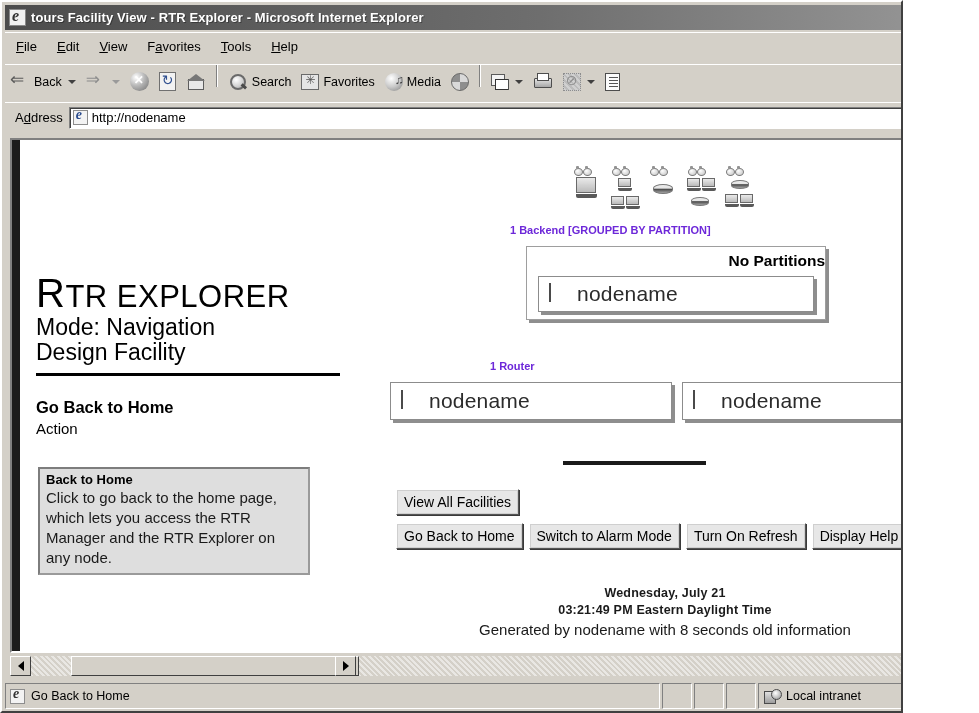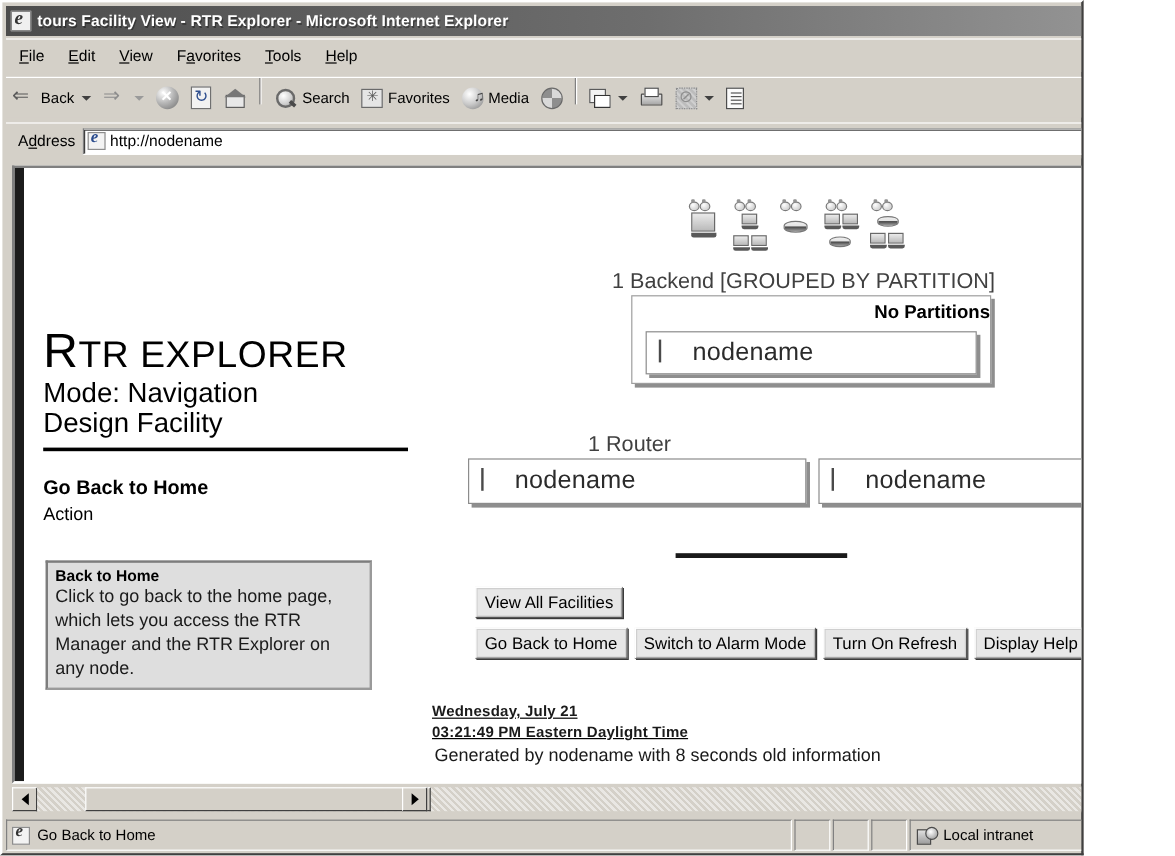--- a/index.html
+++ b/index.html
@@ -316,21 +316,21 @@
   .pc.big { width: 21px; height: 22px; }
   .pc.big .scr { width: 20px; height: 16px; }
   .pc.big .base { width: 21px; height: 4px; }
   .disk {
     position: absolute; width: 20px; height: 10px; border-radius: 50%/40%;
     background: linear-gradient(to bottom, #eeeeee 0%, #e2e2e2 40%, #3a3a3a 52%, #9f9f9f 100%);
     border: 1px solid #6b6b6b;
   }
 
   .sec-title {
-    position: absolute; font-size: 18px; font-weight: normal; color: #404040; white-space: nowrap;
+    position: absolute; font-size: 11px; font-weight: bold; color: #6d28d9; white-space: nowrap;
   }
   .outer-box {
     position: absolute;
     background: #ffffff;
     border: 1px solid #9e9e9e;
     box-shadow: 3px 3px 0 #8e8e8e;
   }
   .box-head {
     text-align: right; font-size: 15.5px; font-weight: bold; color: #000;
     padding: 5px 0 6px 0;
@@ -368,21 +368,21 @@
     background: #e7e7e7;
     border: 1px solid #ffffff;
     border-right-color: #555; border-bottom-color: #555;
     box-shadow: 1px 1px 0 #3a3a3a, inset 0 0 0 1px #cfcfcf;
     font-size: 14px; color: #000;
     padding: 2px 7px 3px 7px; height: 26px; white-space: nowrap;
   }
   .btnrow { position: absolute; display: flex; gap: 6px; }
 
   .footer {
-    position: absolute; left: 0; right: 7px; text-align: left; text-decoration: underline;
+    position: absolute; left: 0; right: 7px; text-align: center;
   }
   .foot-line { font-size: 12.5px; font-weight: bold; color: #1a1a1a; line-height: 17px; letter-spacing: .2px;}
   .foot-gen { font-size: 15px; color: #1a1a1a; background: #fff; display:inline-block; padding: 0 2px;}
 
   
   .hscroll {
     position: absolute; left: 8px; top: 653px; width: 963px; height: 22px;
     background: #d4d0c8; display: flex; align-items: center;
   }
   .sb-btn {

